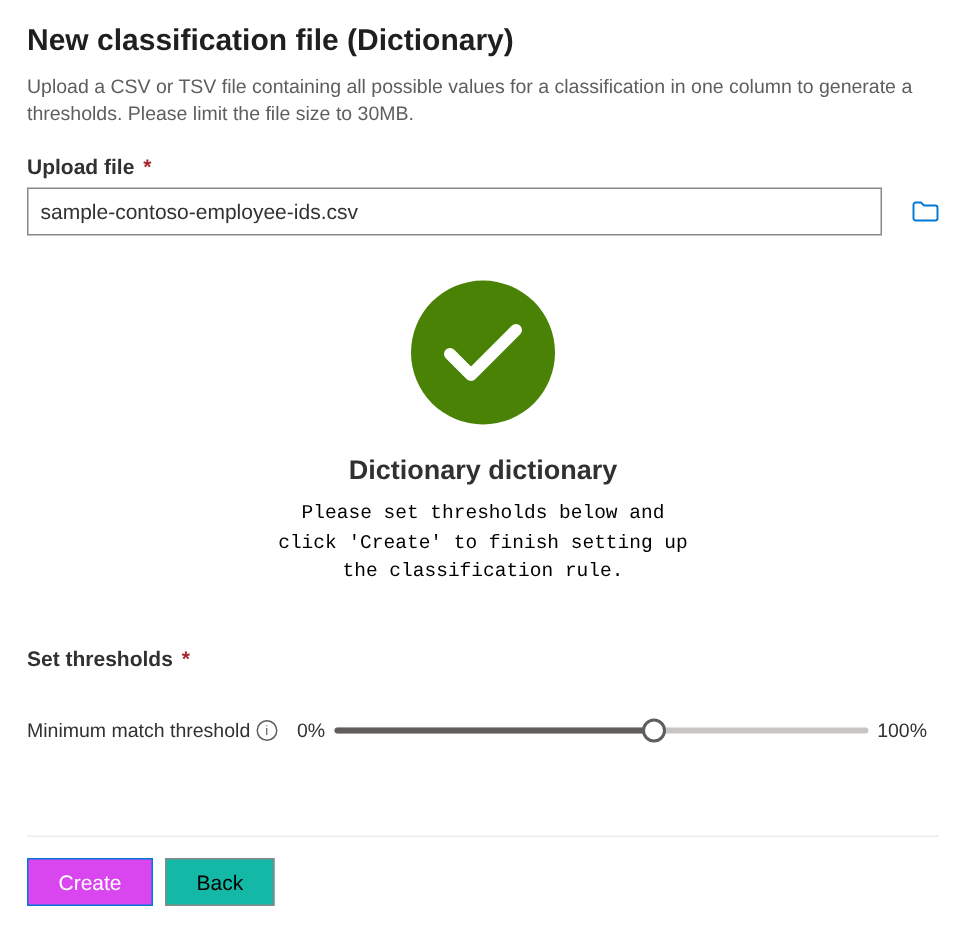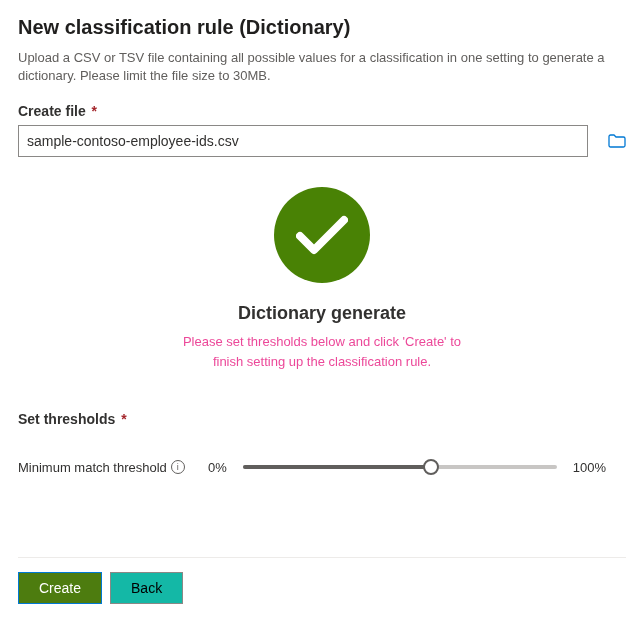--- a/index.html
+++ b/index.html
@@ -69,34 +69,35 @@
       justify-content: center;
     }
     .success-title {
       font-size: 18px;
       font-weight: 600;
       color: #323130;
       margin-bottom: 8px;
     }
     .success-sub {
       font-size: 13px;
-      color: #ec4899;
+      color: #000000;
       line-height: 1.5;
       max-width: 280px;
       margin: 0 auto;
+      font-family: Liberation Mono, monospace;
     }
     .section-title {
       font-size: 14px;
       font-weight: 600;
       margin-bottom: 30px;
     }
     .slider-row {
       display: flex;
       align-items: center;
-      gap: 10px;
+      gap: 0;
       font-size: 13px;
       color: #323130;
     }
     .slider-label {
       display: flex;
       align-items: center;
       gap: 4px;
       width: 180px;
     }
     .info-icon {
@@ -104,21 +105,21 @@
       width: 14px;
       height: 14px;
       border: 1px solid #605e5c;
       border-radius: 50%;
       align-items: center;
       justify-content: center;
       font-size: 9px;
       color: #605e5c;
     }
     .pct-min { margin-right: 6px; }
-    .pct-max { margin-left: 6px; margin-right: 20px; }
+    .pct-max { margin-left: 6px; margin-right: 8px; }
     .slider-wrap {
       position: relative;
       flex: 1;
       height: 20px;
       display: flex;
       align-items: center;
     }
     .slider-track {
       position: absolute;
       height: 4px;
@@ -187,52 +188,52 @@
       height: 32px;
       padding: 0 20px;
       font-size: 14px;
       font-family: inherit;
       border: 1px solid #8a8886;
       background: #14b8a6;
       cursor: pointer;
       min-width: 72px;
     }
     .btn-primary {
-      background: #4d7c0f;
+      background: #d946ef;
       border-color: #0078d4;
       color: #fff;
     }
     .spacer { flex: 1; }
   </style>
 </head>
 <body>
 
-<h1>New classification rule (Dictionary)</h1>
-<p class="desc">Upload a CSV or TSV file containing all possible values for a classification in one setting to generate a dictionary. Please limit the file size to 30MB.</p>
+<h1>New classification file (Dictionary)</h1>
+<p class="desc">Upload a CSV or TSV file containing all possible values for a classification in one column to generate a thresholds. Please limit the file size to 30MB.</p>
 
 <label class="field-label">
-  <span>Create file</span>
+  <span>Upload file</span>
   <span class="req">*</span>
 </label>
 <div class="upload-row">
   <input type="text" class="text-input" value="sample-contoso-employee-ids.csv" style="">
   <span class="folder-icon">
     <svg width="18" height="14" viewBox="0 0 18 14" fill="none">
       <path d="M1 2.5C1 1.67 1.67 1 2.5 1H6L8 3H15.5C16.33 3 17 3.67 17 4.5V11.5C17 12.33 16.33 13 15.5 13H2.5C1.67 13 1 12.33 1 11.5V2.5Z" stroke="#0078d4" stroke-width="1.3" fill="none"></path>
     </svg>
   </span>
 </div>
 
 <div class="success-block">
   <div class="check-circle">
     <svg width="52" height="42" viewBox="0 0 52 42">
       <path d="M4 22 L18 36 L48 6" stroke="#fff" stroke-width="8" fill="none" stroke-linecap="round" stroke-linejoin="round"></path>
     </svg>
   </div>
-  <div class="success-title">Dictionary generate</div>
+  <div class="success-title">Dictionary dictionary</div>
   <div class="success-sub">Please set thresholds below and click 'Create' to finish setting up the classification rule.</div>
 </div>
 
 <div class="section-title">
   <span>Set thresholds</span>
   <span class="req">*</span>
 </div>
 
 <div class="slider-row">
   <div class="slider-label">

